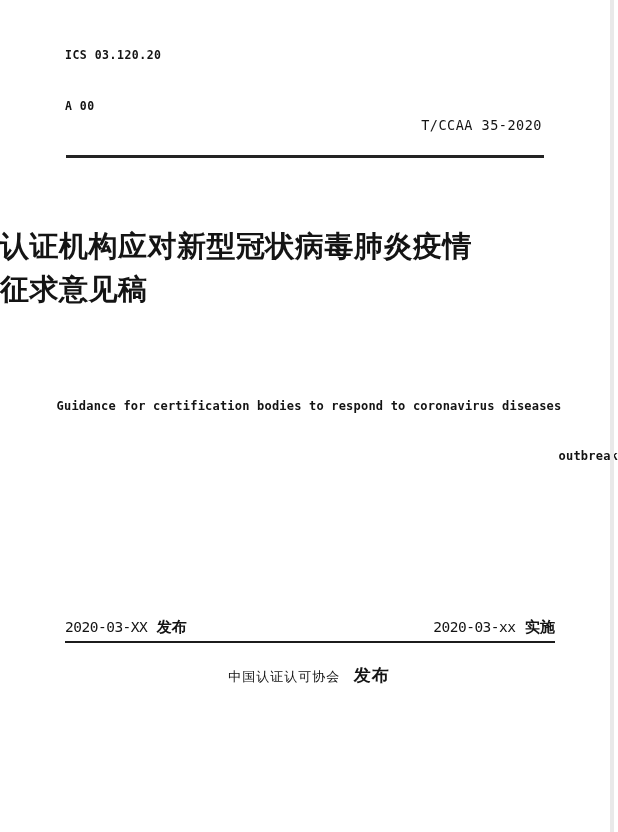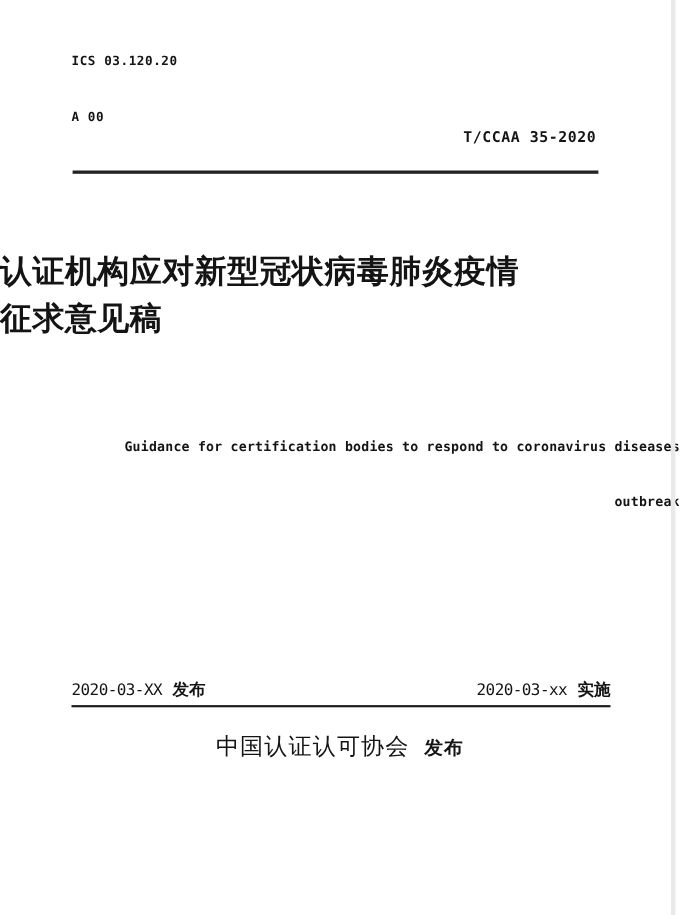--- a/index.html
+++ b/index.html
@@ -54,21 +54,21 @@
     letter-spacing:1.45em;
     margin-right:-1.45em;
     white-space:nowrap;
   }
   .standard-number{
     position:absolute;
     top:117px;
     right:76px;
     font-family:"DejaVu Sans Mono","Liberation Mono",monospace;
     font-size:13.5px;
-    font-weight:bold;
+    font-weight:normal;
     letter-spacing:0.5px;
     margin-left:32px;
   }
   .header-rule{
     position:absolute;
     top:155px;
     left:66px;
     width:478px;
     height:3px;
     background:#232323;
@@ -83,21 +83,21 @@
     font-size:29px;
     font-weight:bold;
     line-height:43px;
     letter-spacing:0.5px;
   }
   .english-title-1{
     position:absolute;
     top:399px;
     left:0;
     width:100%;
-    text-align:right;
+    text-align:center;
     font-family:"DejaVu Sans Mono","Liberation Mono",monospace;
     font-size:12px;
     font-weight:bold;
     letter-spacing:0.2px;
     white-space:nowrap;
   }
   .english-title-2{
     position:absolute;
     top:449px;
     left:0;
@@ -145,21 +145,21 @@
   .publisher-row{
     position:absolute;
     top:664px;
     left:0;
     width:100%;
     text-align:center;
     white-space:nowrap;
   }
   .publisher-name{
     font-family:Liberation Mono, monospace;
-    font-size:21px;
+    font-size:13px;
     letter-spacing:1px;
   }
   .publisher-action{
     font-family:"DejaVu Sans","Liberation Sans",sans-serif;
     font-size:17px;
     font-weight:bold;
     margin-left:9px;
     letter-spacing:1px;
   }
 </style>

